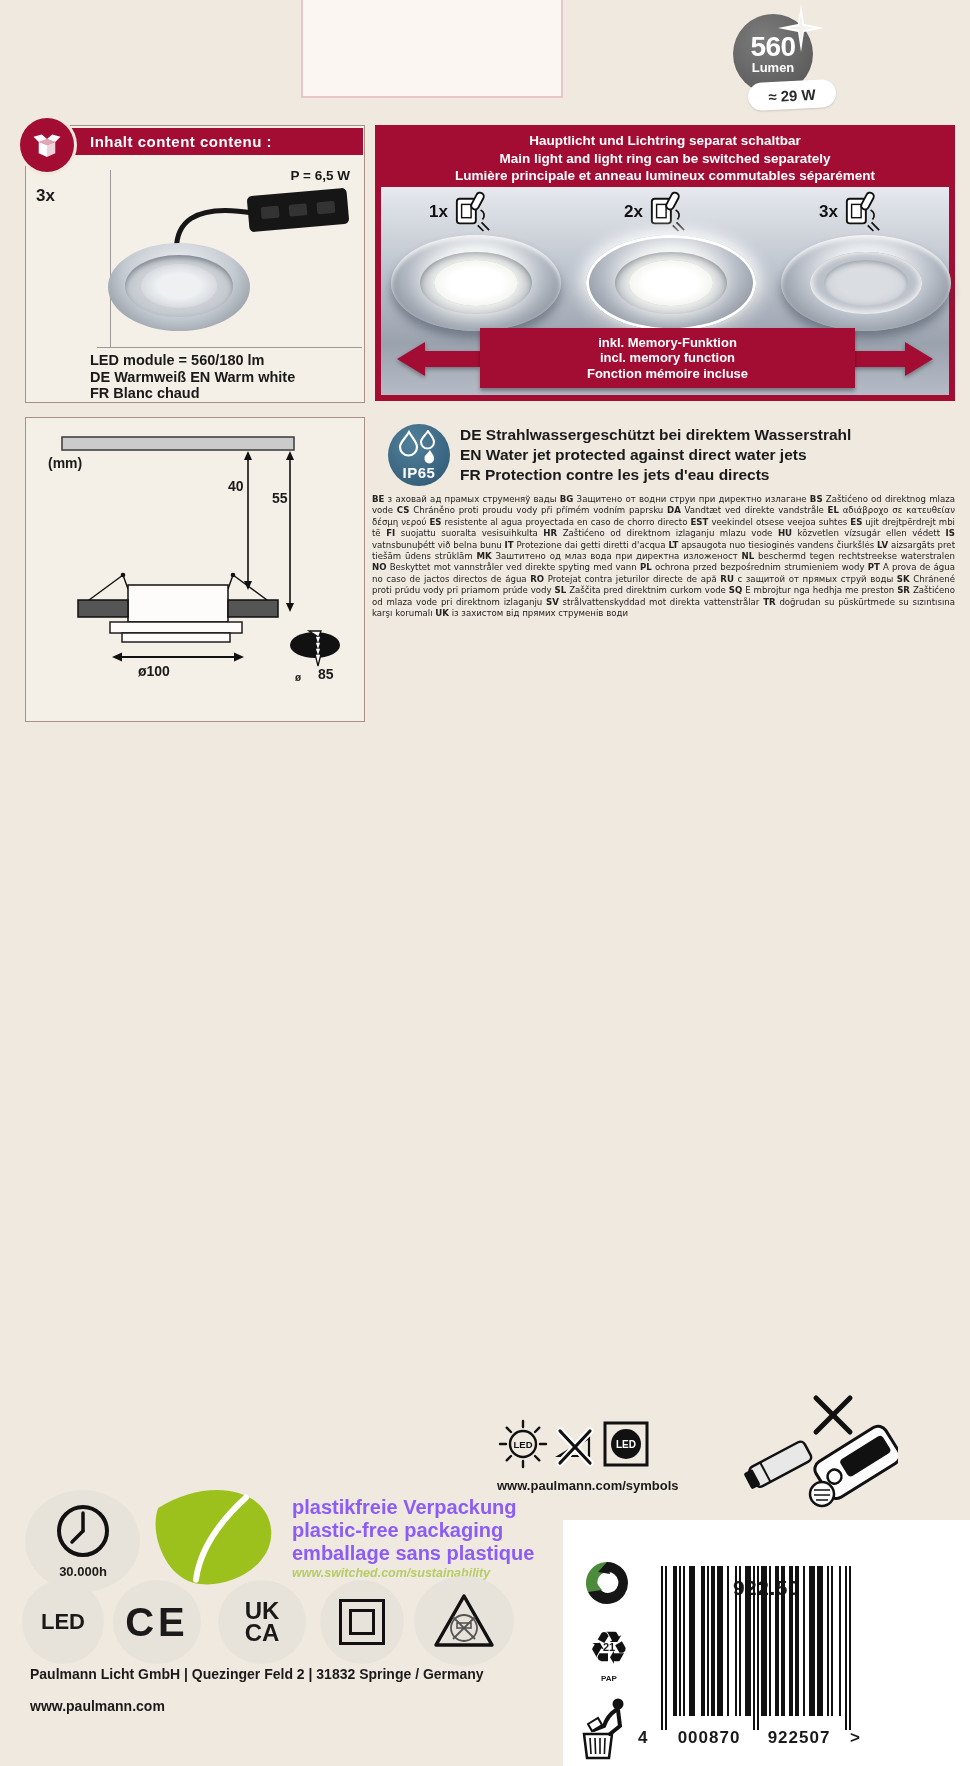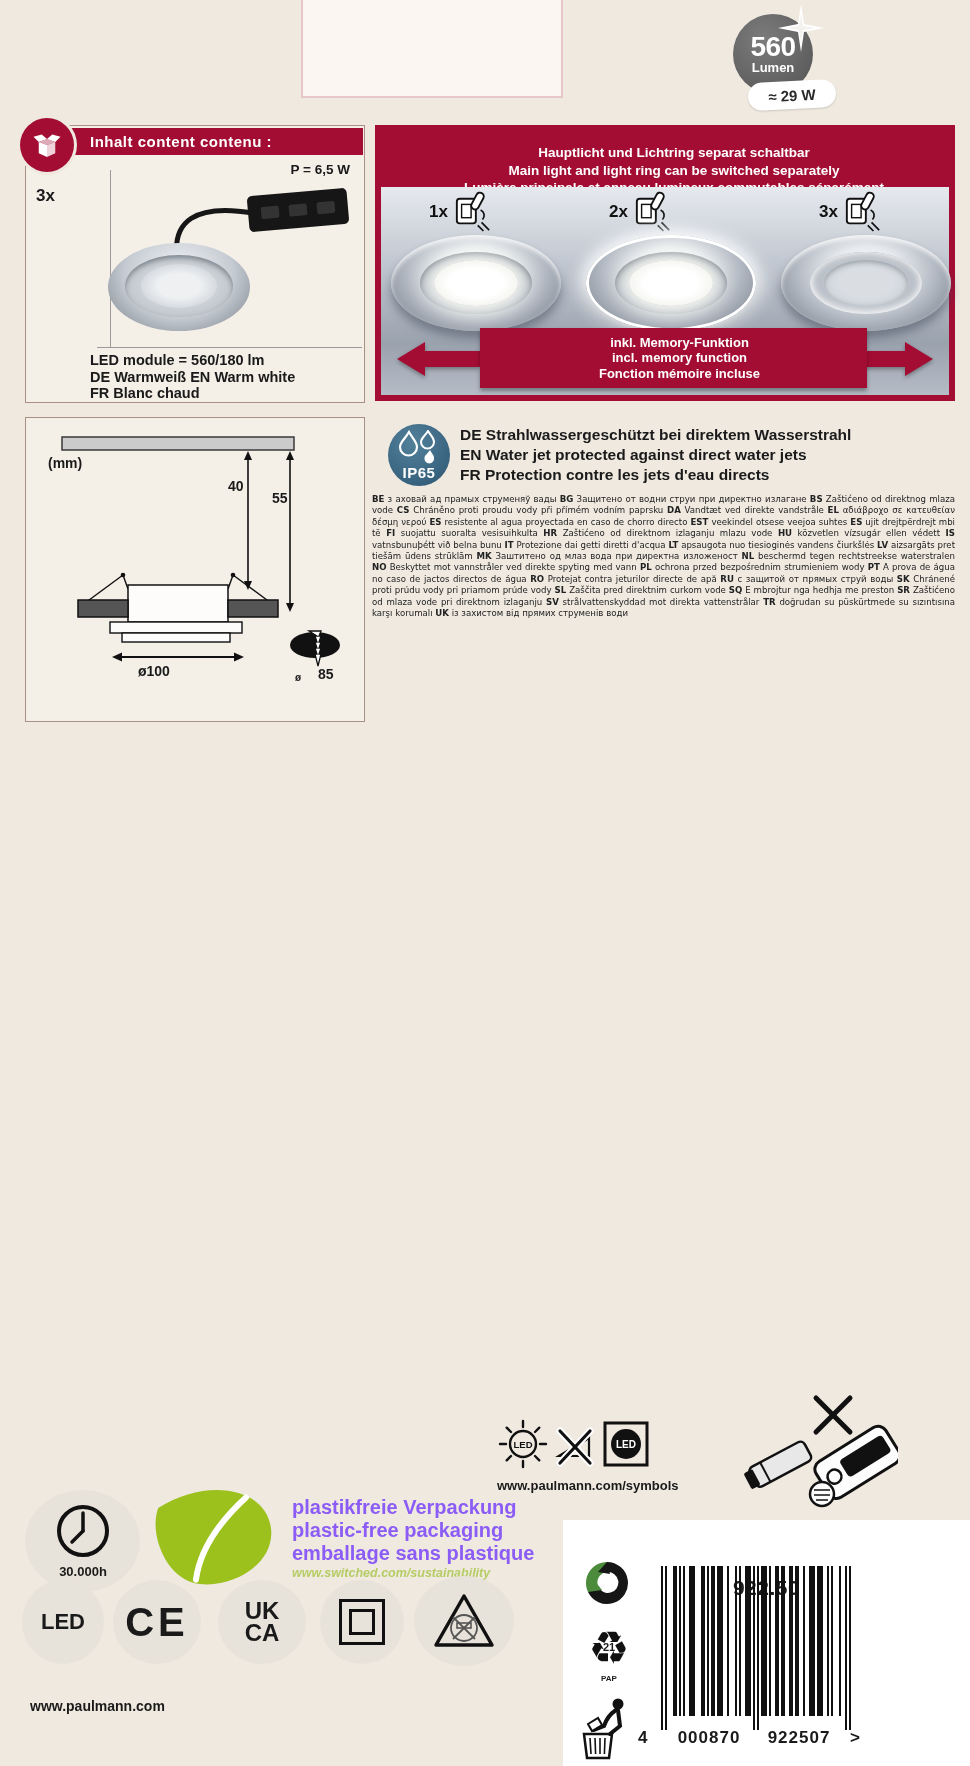--- a/index.html
+++ b/index.html
@@ -17,35 +17,35 @@
   .lumen-unit{font-size:13px;font-weight:700;}
   .watt-bubble{left:748px;top:81px;min-width:88px;height:28px;background:#fff;border-radius:14px;
      display:flex;align-items:center;justify-content:center;font-size:15px;font-weight:800;color:#2b2b2b;
      transform:rotate(-3deg);box-shadow:0 1px 2px rgba(0,0,0,.15);}
 
   
   .panel{background:#f4efe7;border:1px solid #a98f85;}
   .content-box{left:25px;top:125px;width:338px;height:276px;}
   .dims-box{left:25px;top:417px;width:338px;height:303px;}
 
-  .red-banner{background:#a40d33;color:#fff;font-weight:800;padding-left:12px;}
+  .red-banner{background:#a40d33;color:#fff;font-weight:800;}
   .content-header{left:60px;top:128px;width:303px;height:27px;display:flex;align-items:center;
      padding-left:30px;box-sizing:border-box;font-size:15px;letter-spacing:.5px;}
   .box-icon-circle{left:20px;top:118px;width:54px;height:54px;border-radius:50%;background:#a40d33;
      display:flex;align-items:center;justify-content:center;box-shadow:0 0 0 3px #efe9e0;}
   .qty{left:36px;top:186px;font-size:17px;font-weight:800;}
-  .power{left:248px;top:162px;width:102px;text-align:right;font-size:13.5px;font-weight:800;}
+  .power{left:248px;top:168px;width:102px;text-align:right;font-size:13.5px;font-weight:800;}
   .cropline{background:#9a9a9a;}
   .spec{left:90px;top:352px;font-size:14.5px;line-height:16.5px;font-weight:600;}
   .spec .line{white-space:nowrap;}
 
   
   .switch-box{left:375px;top:125px;width:580px;height:276px;background:#a40d33;}
-  .switch-header{position:absolute;left:0;top:19px;width:100%;text-align:center;color:#fff;
-     font-size:13.5px;font-weight:800;line-height:17.5px;margin-left:9px;}
+  .switch-header{position:absolute;left:0;top:7px;width:100%;text-align:center;color:#fff;
+     font-size:13.5px;font-weight:800;line-height:17.5px;}
   .silver-panel{position:absolute;left:6px;top:62px;width:568px;height:208px;
      background:linear-gradient(180deg,#e6e9ee 0%,#c3c9d2 35%,#9aa2ae 75%,#b6bcc6 100%);}
   .switch-col{position:absolute;top:4px;display:flex;align-items:center;gap:6px;}
   .switch-label{font-size:17px;font-weight:800;color:#111;}
   .lamp{position:absolute;top:48px;width:170px;height:96px;}
   .lamp .outer{position:absolute;inset:0;border-radius:50%;
      background:radial-gradient(ellipse at 50% 38%,#fbfcfd 0%,#e9eceF 28%,#b8bec7 55%,#8e96a1 78%,#bcc2cb 100%);
      box-shadow:0 7px 10px rgba(55,65,80,.45),inset 0 3px 5px rgba(255,255,255,.85);}
   .lamp .mid{position:absolute;left:50%;top:50%;width:112px;height:62px;transform:translate(-50%,-50%);
      border-radius:50%;background:radial-gradient(ellipse,#dde1e6,#a9b0ba 85%);
@@ -173,21 +173,21 @@
       <div class="switch-col" style="left:48px;">
         <span class="switch-label">1x</span>
         <svg width="38" height="42" viewBox="0 0 40 44">
           <rect x="3" y="8" width="20" height="26" rx="3" fill="#fff" stroke="#111" stroke-width="2"></rect>
           <rect x="8" y="14" width="10" height="14" fill="none" stroke="#111" stroke-width="1.5"></rect>
           <rect x="21" y="1" width="8" height="19" rx="4" transform="rotate(28 25 10)" fill="#fff" stroke="#111" stroke-width="2"></rect>
           <path d="M28 20 C32 22 33 26 30 30" fill="none" stroke="#111" stroke-width="1.8"></path>
           <path d="M29 33 l8 8 M25 36 l6 6" stroke="#111" stroke-width="1.8"></path>
         </svg>
       </div>
-      <div class="switch-col" style="left:228px;">
+      <div class="switch-col" style="left:243px;">
         <span class="switch-label">2x</span>
         <svg width="38" height="42" viewBox="0 0 40 44">
           <rect x="3" y="8" width="20" height="26" rx="3" fill="#fff" stroke="#111" stroke-width="2"></rect>
           <rect x="8" y="14" width="10" height="14" fill="none" stroke="#111" stroke-width="1.5"></rect>
           <rect x="21" y="1" width="8" height="19" rx="4" transform="rotate(28 25 10)" fill="#fff" stroke="#111" stroke-width="2"></rect>
           <path d="M28 20 C32 22 33 26 30 30" fill="none" stroke="#111" stroke-width="1.8"></path>
           <path d="M29 33 l8 8 M25 36 l6 6" stroke="#111" stroke-width="1.8"></path>
         </svg>
       </div>
       <div class="switch-col" style="left:438px;">
@@ -478,15 +478,16 @@
       <svg width="66" height="60" viewBox="0 0 66 60">
         <path d="M33 5 L61 54 H5 Z" fill="none" stroke="#111" stroke-width="3.5" stroke-linejoin="round"></path>
         <circle cx="33" cy="37" r="13" fill="none" stroke="#555" stroke-width="1.8"></circle>
         <rect x="26" y="32" width="14" height="5" fill="none" stroke="#555" stroke-width="1.6"></rect>
         <line x1="22" y1="48" x2="44" y2="26" stroke="#555" stroke-width="1.8"></line>
         <line x1="44" y1="48" x2="22" y2="26" stroke="#555" stroke-width="1.8"></line>
       </svg>
     </div>
   </div>
 
+  <div class="abs footer-address">Paulmann Licht GmbH | Quezinger Feld 2 | 31832 Springe / Germany</div>
   <div class="abs footer-site">www.paulmann.com</div>
 
 </div>
 
 </body></html>

